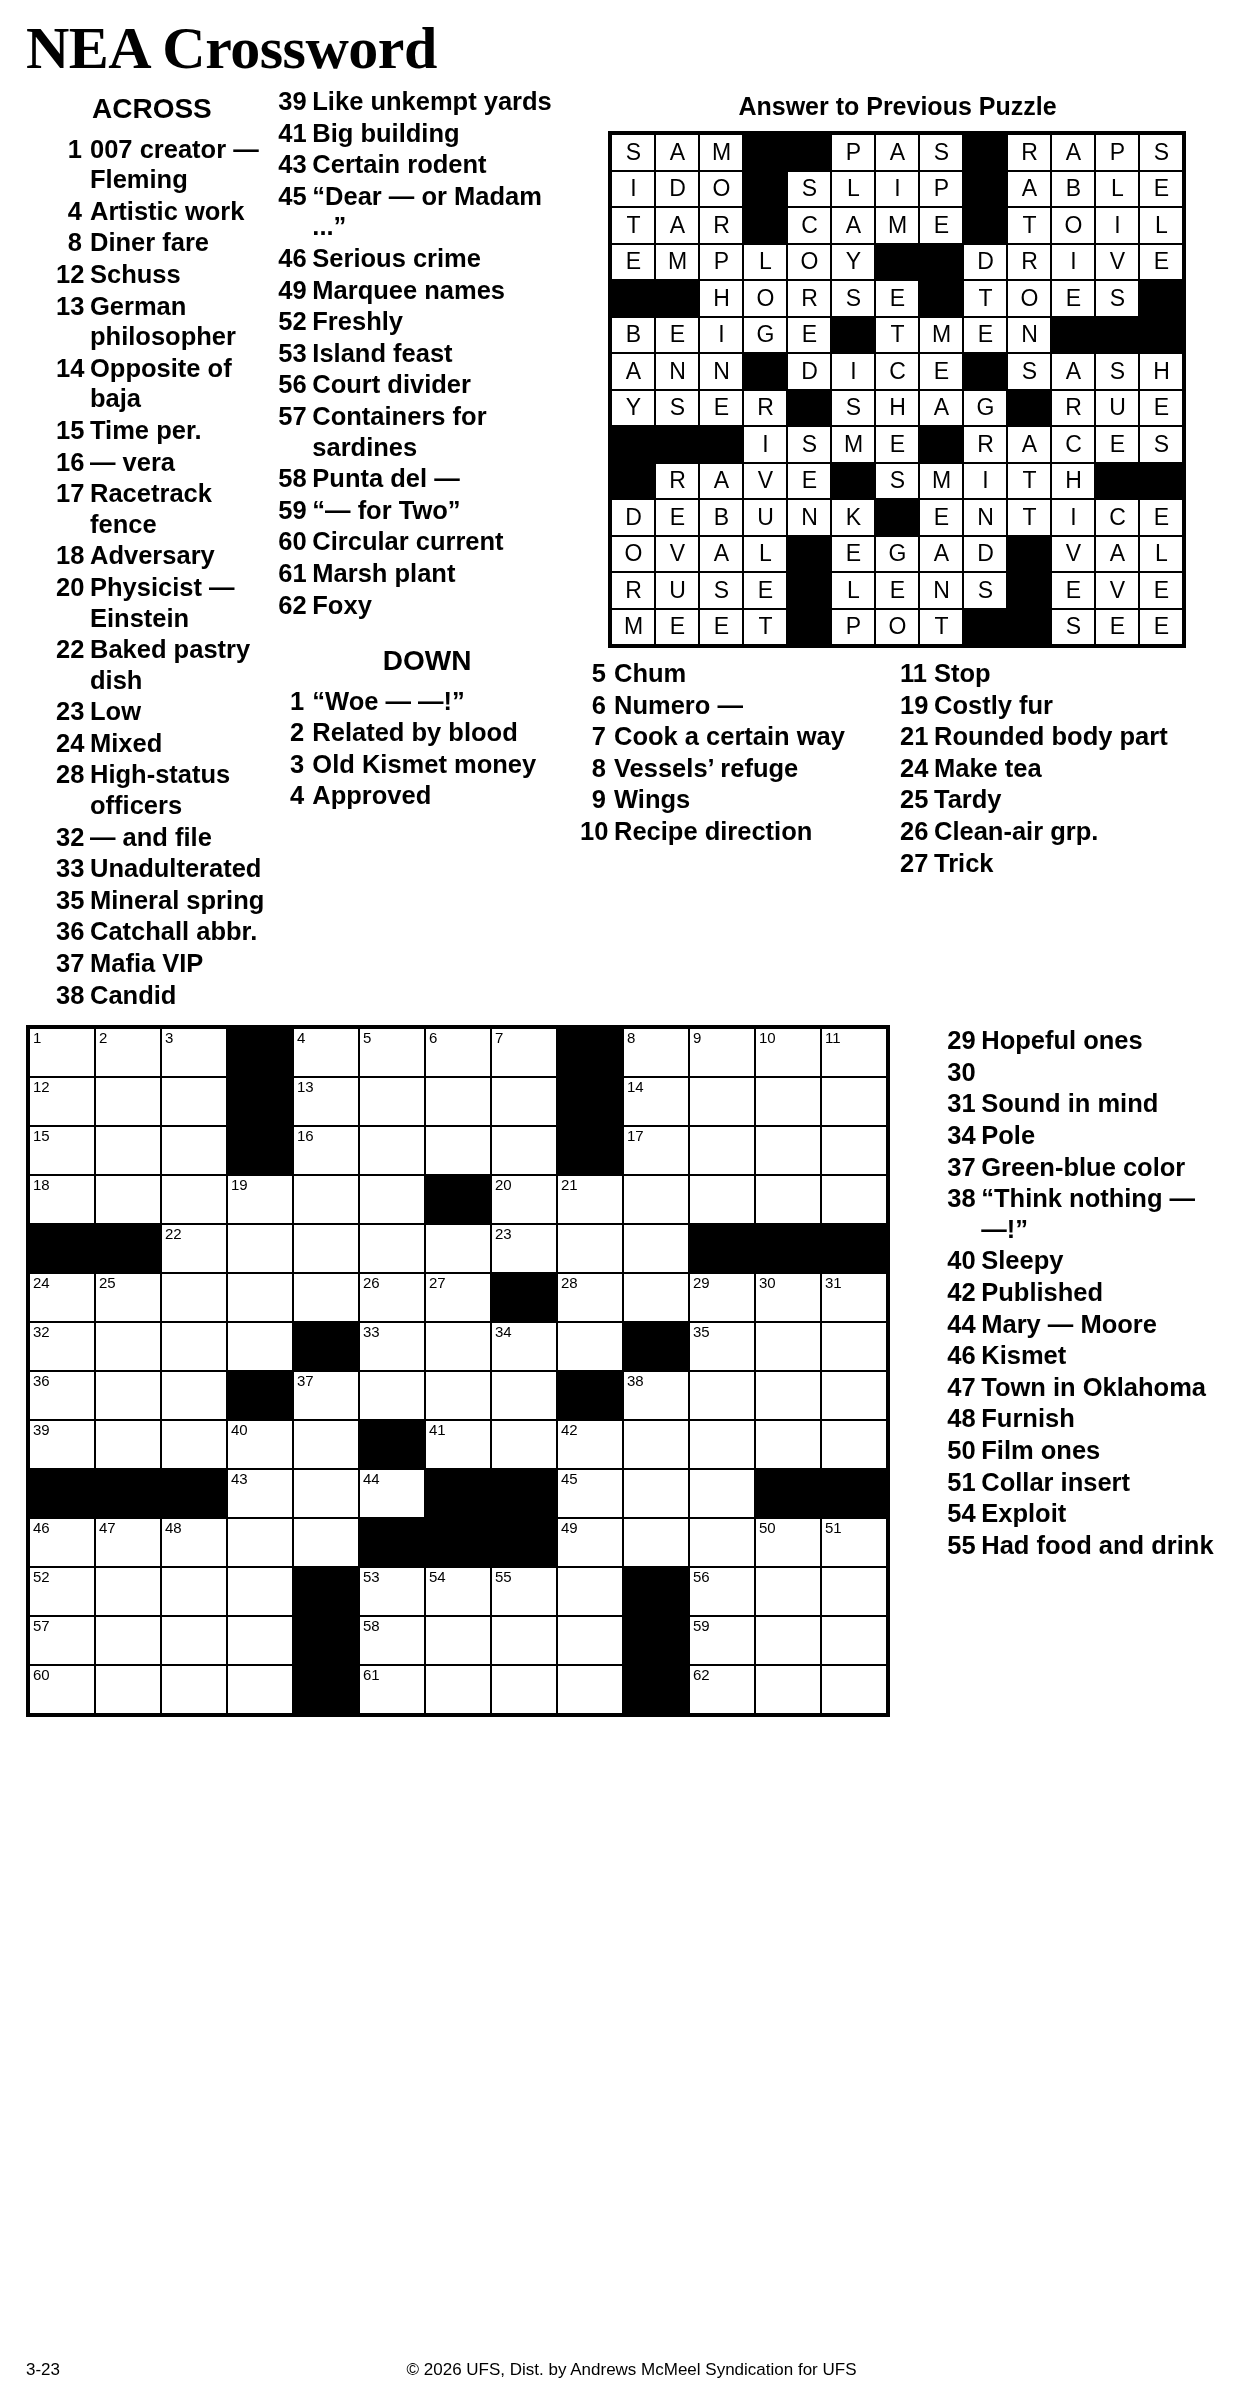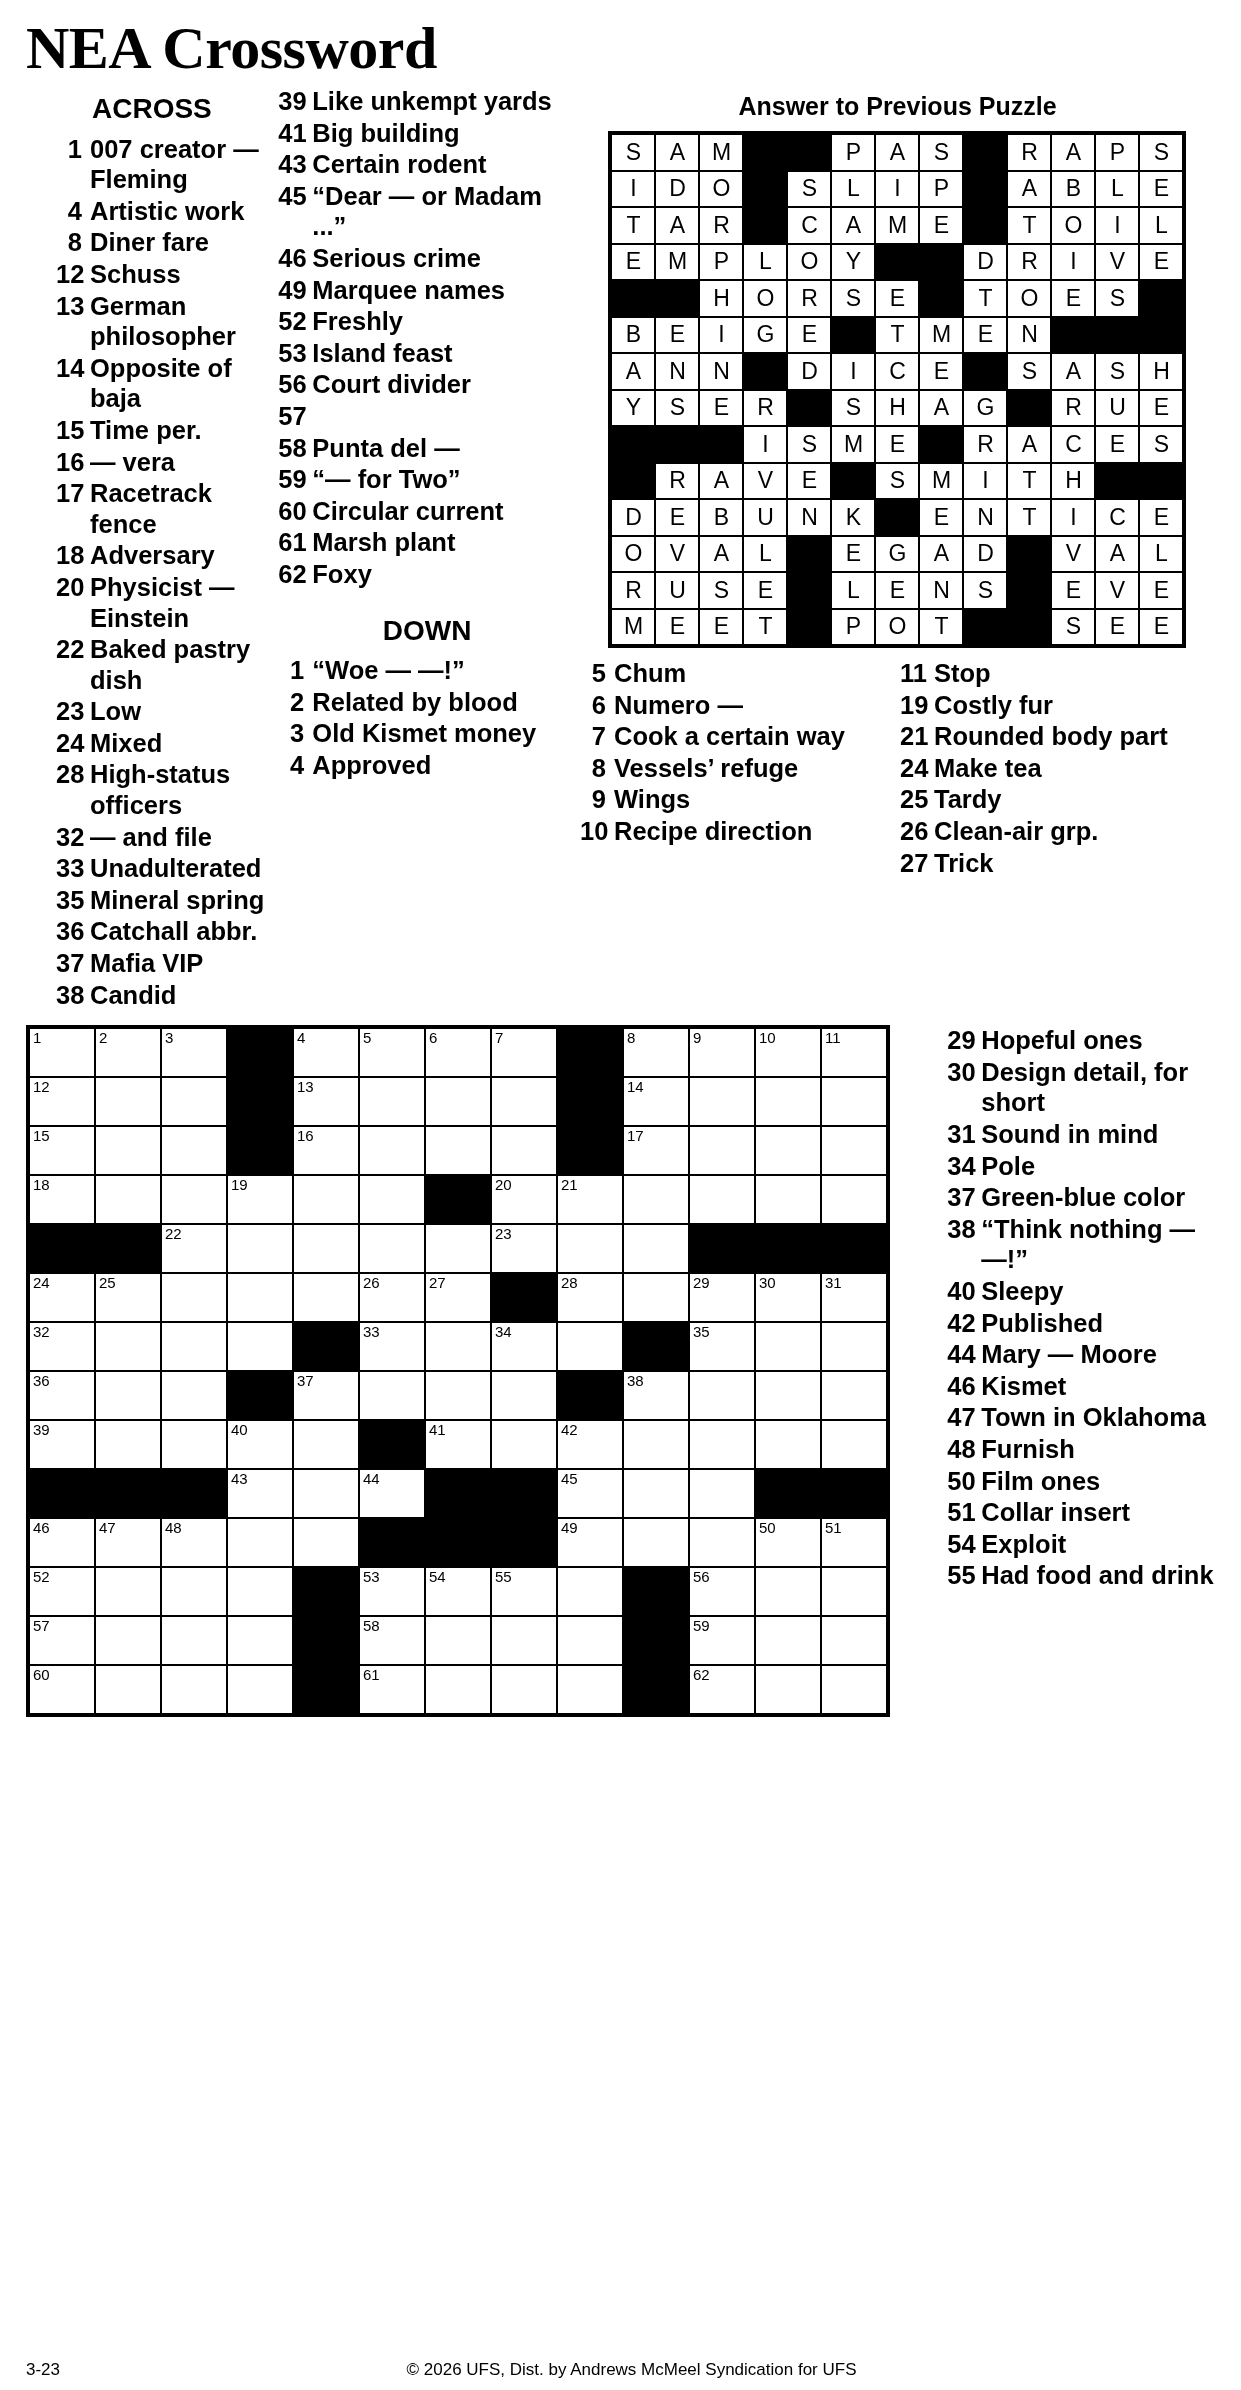--- a/index.html
+++ b/index.html
@@ -280,20 +280,21 @@
       <div class="clue">
           <span class="num">53</span>
           <span class="txt">Island feast</span>
         </div>
       <div class="clue">
           <span class="num">56</span>
           <span class="txt">Court divider</span>
         </div>
       <div class="clue">
           <span class="num">57</span>
+          <span class="txt">Containers for sardines</span>
         </div>
       <div class="clue">
           <span class="num">58</span>
           <span class="txt">Punta del —</span>
         </div>
       <div class="clue">
           <span class="num">59</span>
           <span class="txt">“— for Two”</span>
         </div>
       <div class="clue">
@@ -887,21 +888,20 @@
           <div class="puz-cell"></div>
         </div>
     </div>
     <div class="rcol">
       <div class="clue">
           <span class="num">29</span>
           <span class="txt">Hopeful ones</span>
         </div>
       <div class="clue">
           <span class="num">30</span>
-          <span class="txt">Design detail, for short</span>
         </div>
       <div class="clue">
           <span class="num">31</span>
           <span class="txt">Sound in mind</span>
         </div>
       <div class="clue">
           <span class="num">34</span>
           <span class="txt">Pole</span>
         </div>
       <div class="clue">

